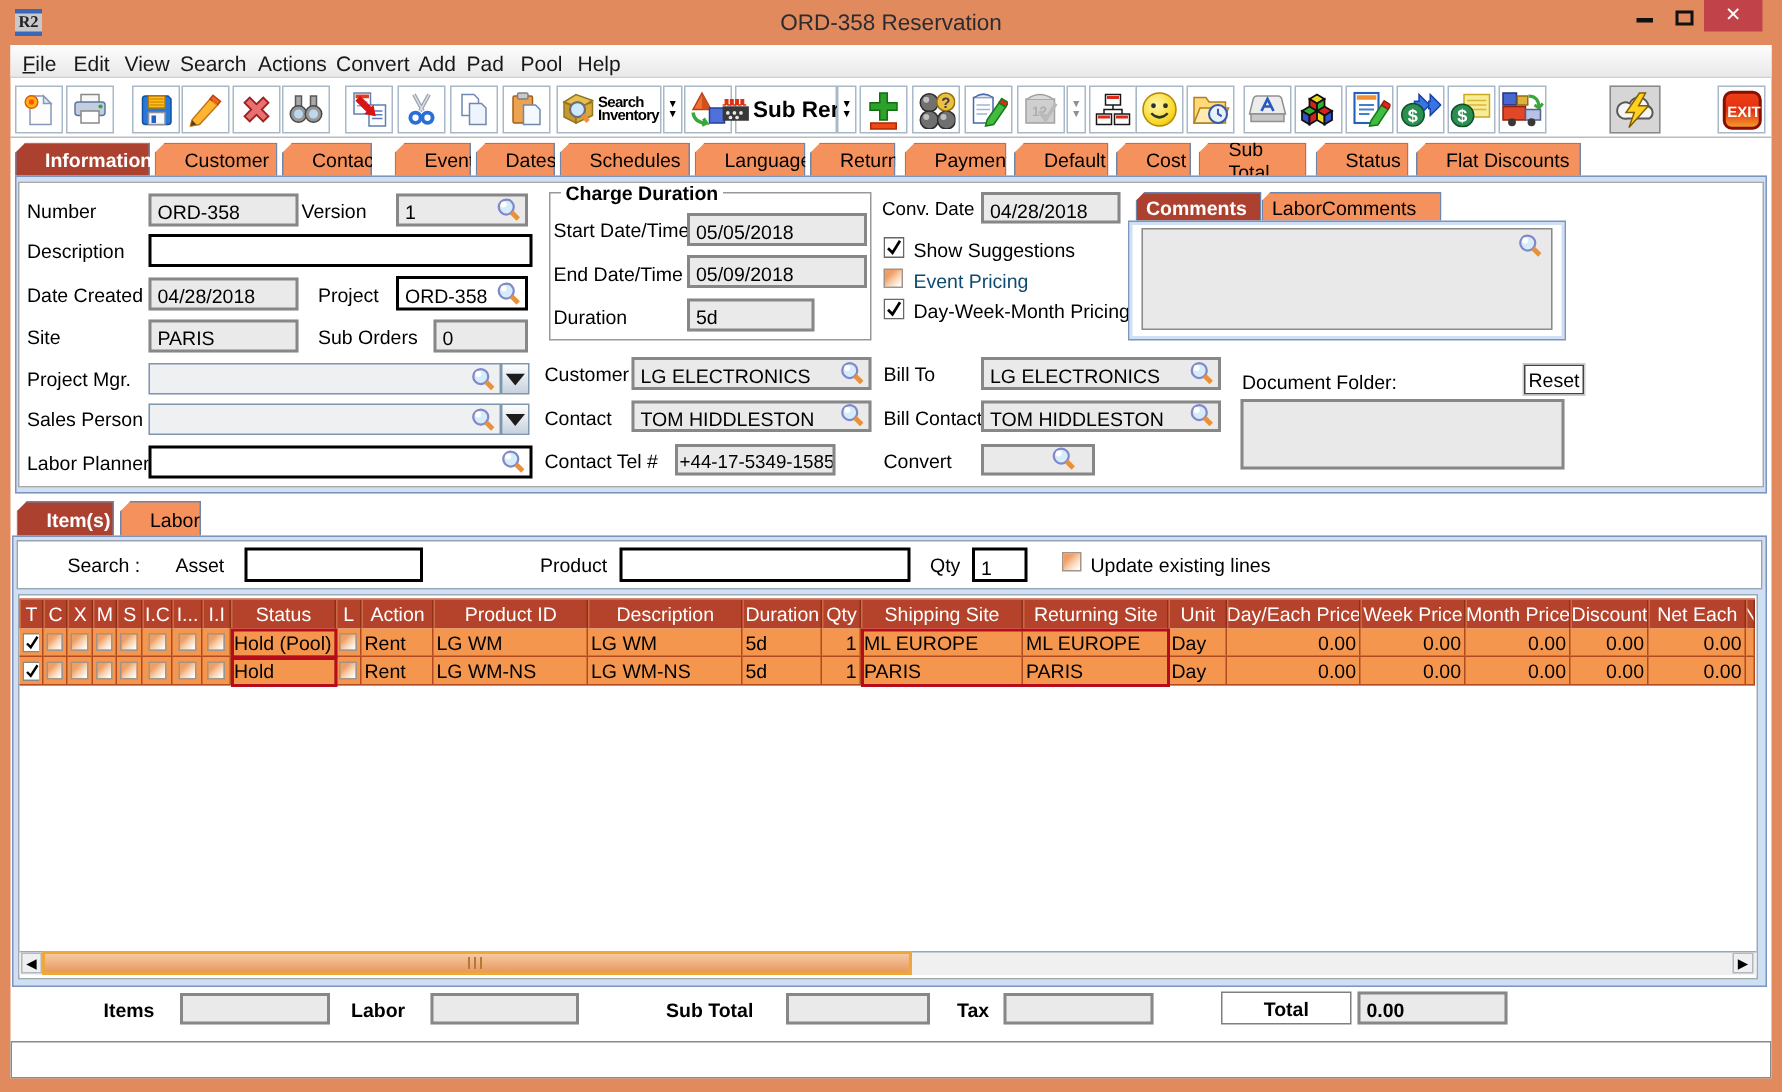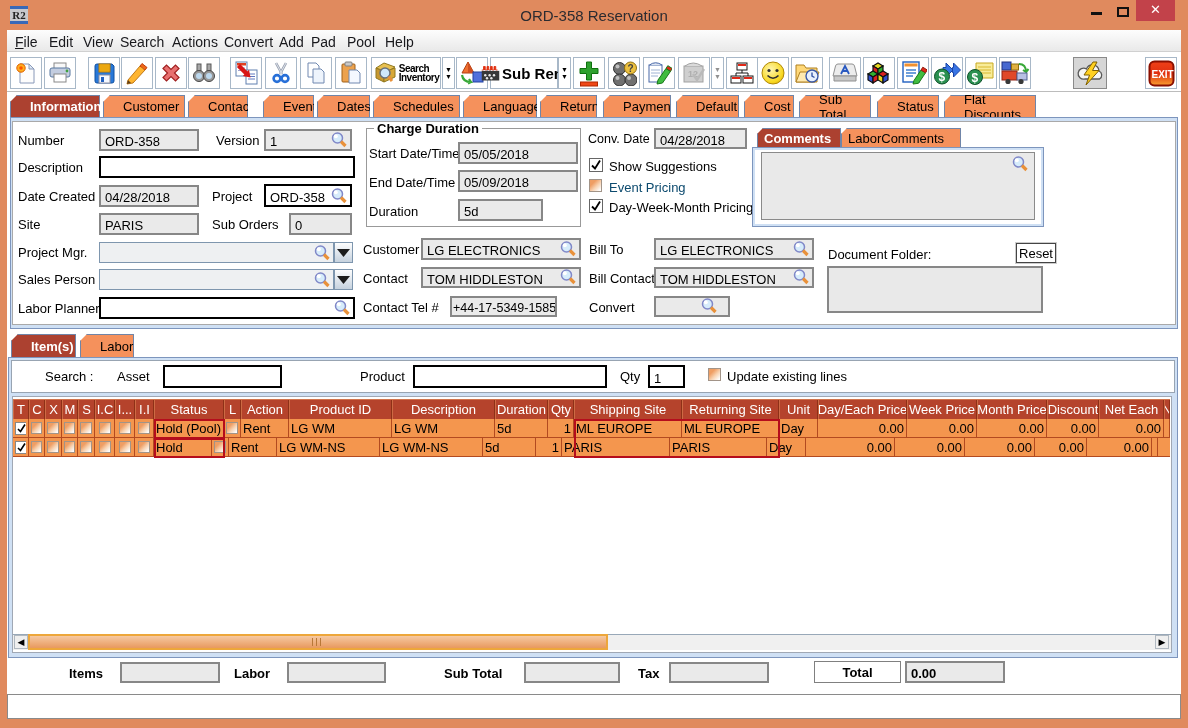--- a/index.html
+++ b/index.html
@@ -306,27 +306,27 @@
 <div class="tab" style="left:263px;width:51px">Event</div>
 <div class="tab" style="left:317px;width:53px">Dates</div>
 <div class="tab" style="left:373px;width:87px">Schedules</div>
 <div class="tab" style="left:463px;width:74px">Language</div>
 <div class="tab" style="left:540px;width:57px">Return</div>
 <div class="tab" style="left:603px;width:68px">Payment</div>
 <div class="tab" style="left:676px;width:63px">Default</div>
 <div class="tab" style="left:744px;width:50px">Cost</div>
 <div class="tab" style="left:799px;width:72px">Sub Total</div>
 <div class="tab" style="left:877px;width:62px">Status</div>
-<div class="tab" style="left:944px;width:92px">Flat Discounts</div>
+<div class="tab" style="left:944px;width:110px">Flat Discounts</div>
 
 <div class="abs" style="left:10px;top:117px;width:1168px;height:212px;background:#cfe0f4;border:1px solid #7d95bd"></div>
 <div class="abs" style="left:12px;top:121px;width:1164px;height:204px;background:#fff;border:1px solid #a9a9a9"></div>
 <div class="lbl" style="left:18px;top:134px">Number</div>
 <div class="gf" style="left:99px;top:129px;width:100px;height:22px">ORD-358</div>
-<div class="lbl" style="left:216px;top:134px">Version</div>
+<div class="lbl" style="left:201px;top:134px">Version</div>
 <div class="gf" style="left:264px;top:129px;width:88px;height:22px">1</div>
 <svg class="abs" style="left:330px;top:131px" width="18" height="18">
     <circle cx="7.5" cy="7" r="5" fill="#d6ecfb" stroke="#8088c8" stroke-width="1.5"></circle>
     <circle cx="5.8" cy="5.3" r="2" fill="#fff"></circle>
     <path d="M11 10.5 L15.5 15" stroke="#e8913a" stroke-width="3.2"></path>
   </svg>
 <div class="lbl" style="left:18px;top:161px">Description</div>
 <div class="wf" style="left:99px;top:156px;width:256px;height:22px"></div>
 <div class="lbl" style="left:18px;top:190px">Date Created</div>
 <div class="gf" style="left:99px;top:185px;width:100px;height:22px">04/28/2018</div>
@@ -559,21 +559,21 @@
     </div>
 <div class="dc" style="width:20px;justify-content:center">
       <span class="cbo"></span>
     </div>
 <div class="dc" style="width:20px;justify-content:center">
       <span class="cbo"></span>
     </div>
 <div class="dc" style="width:19px;justify-content:center">
       <span class="cbo"></span>
     </div>
-<div class="dc" style="width:58px">Hold</div>
+<div class="dc" style="width:70px">Hold</div>
 <div class="dc" style="width:17px;justify-content:center">
       <span class="cbo"></span>
     </div>
 <div class="dc" style="width:48px">Rent</div>
 <div class="dc" style="width:103px">LG WM-NS</div>
 <div class="dc" style="width:103px">LG WM-NS</div>
 <div class="dc" style="width:53px">5d</div>
 <div class="dc" style="width:26px;justify-content:flex-end">1</div>
 <div class="dc" style="width:108px">PARIS</div>
 <div class="dc" style="width:97px">PARIS</div>

